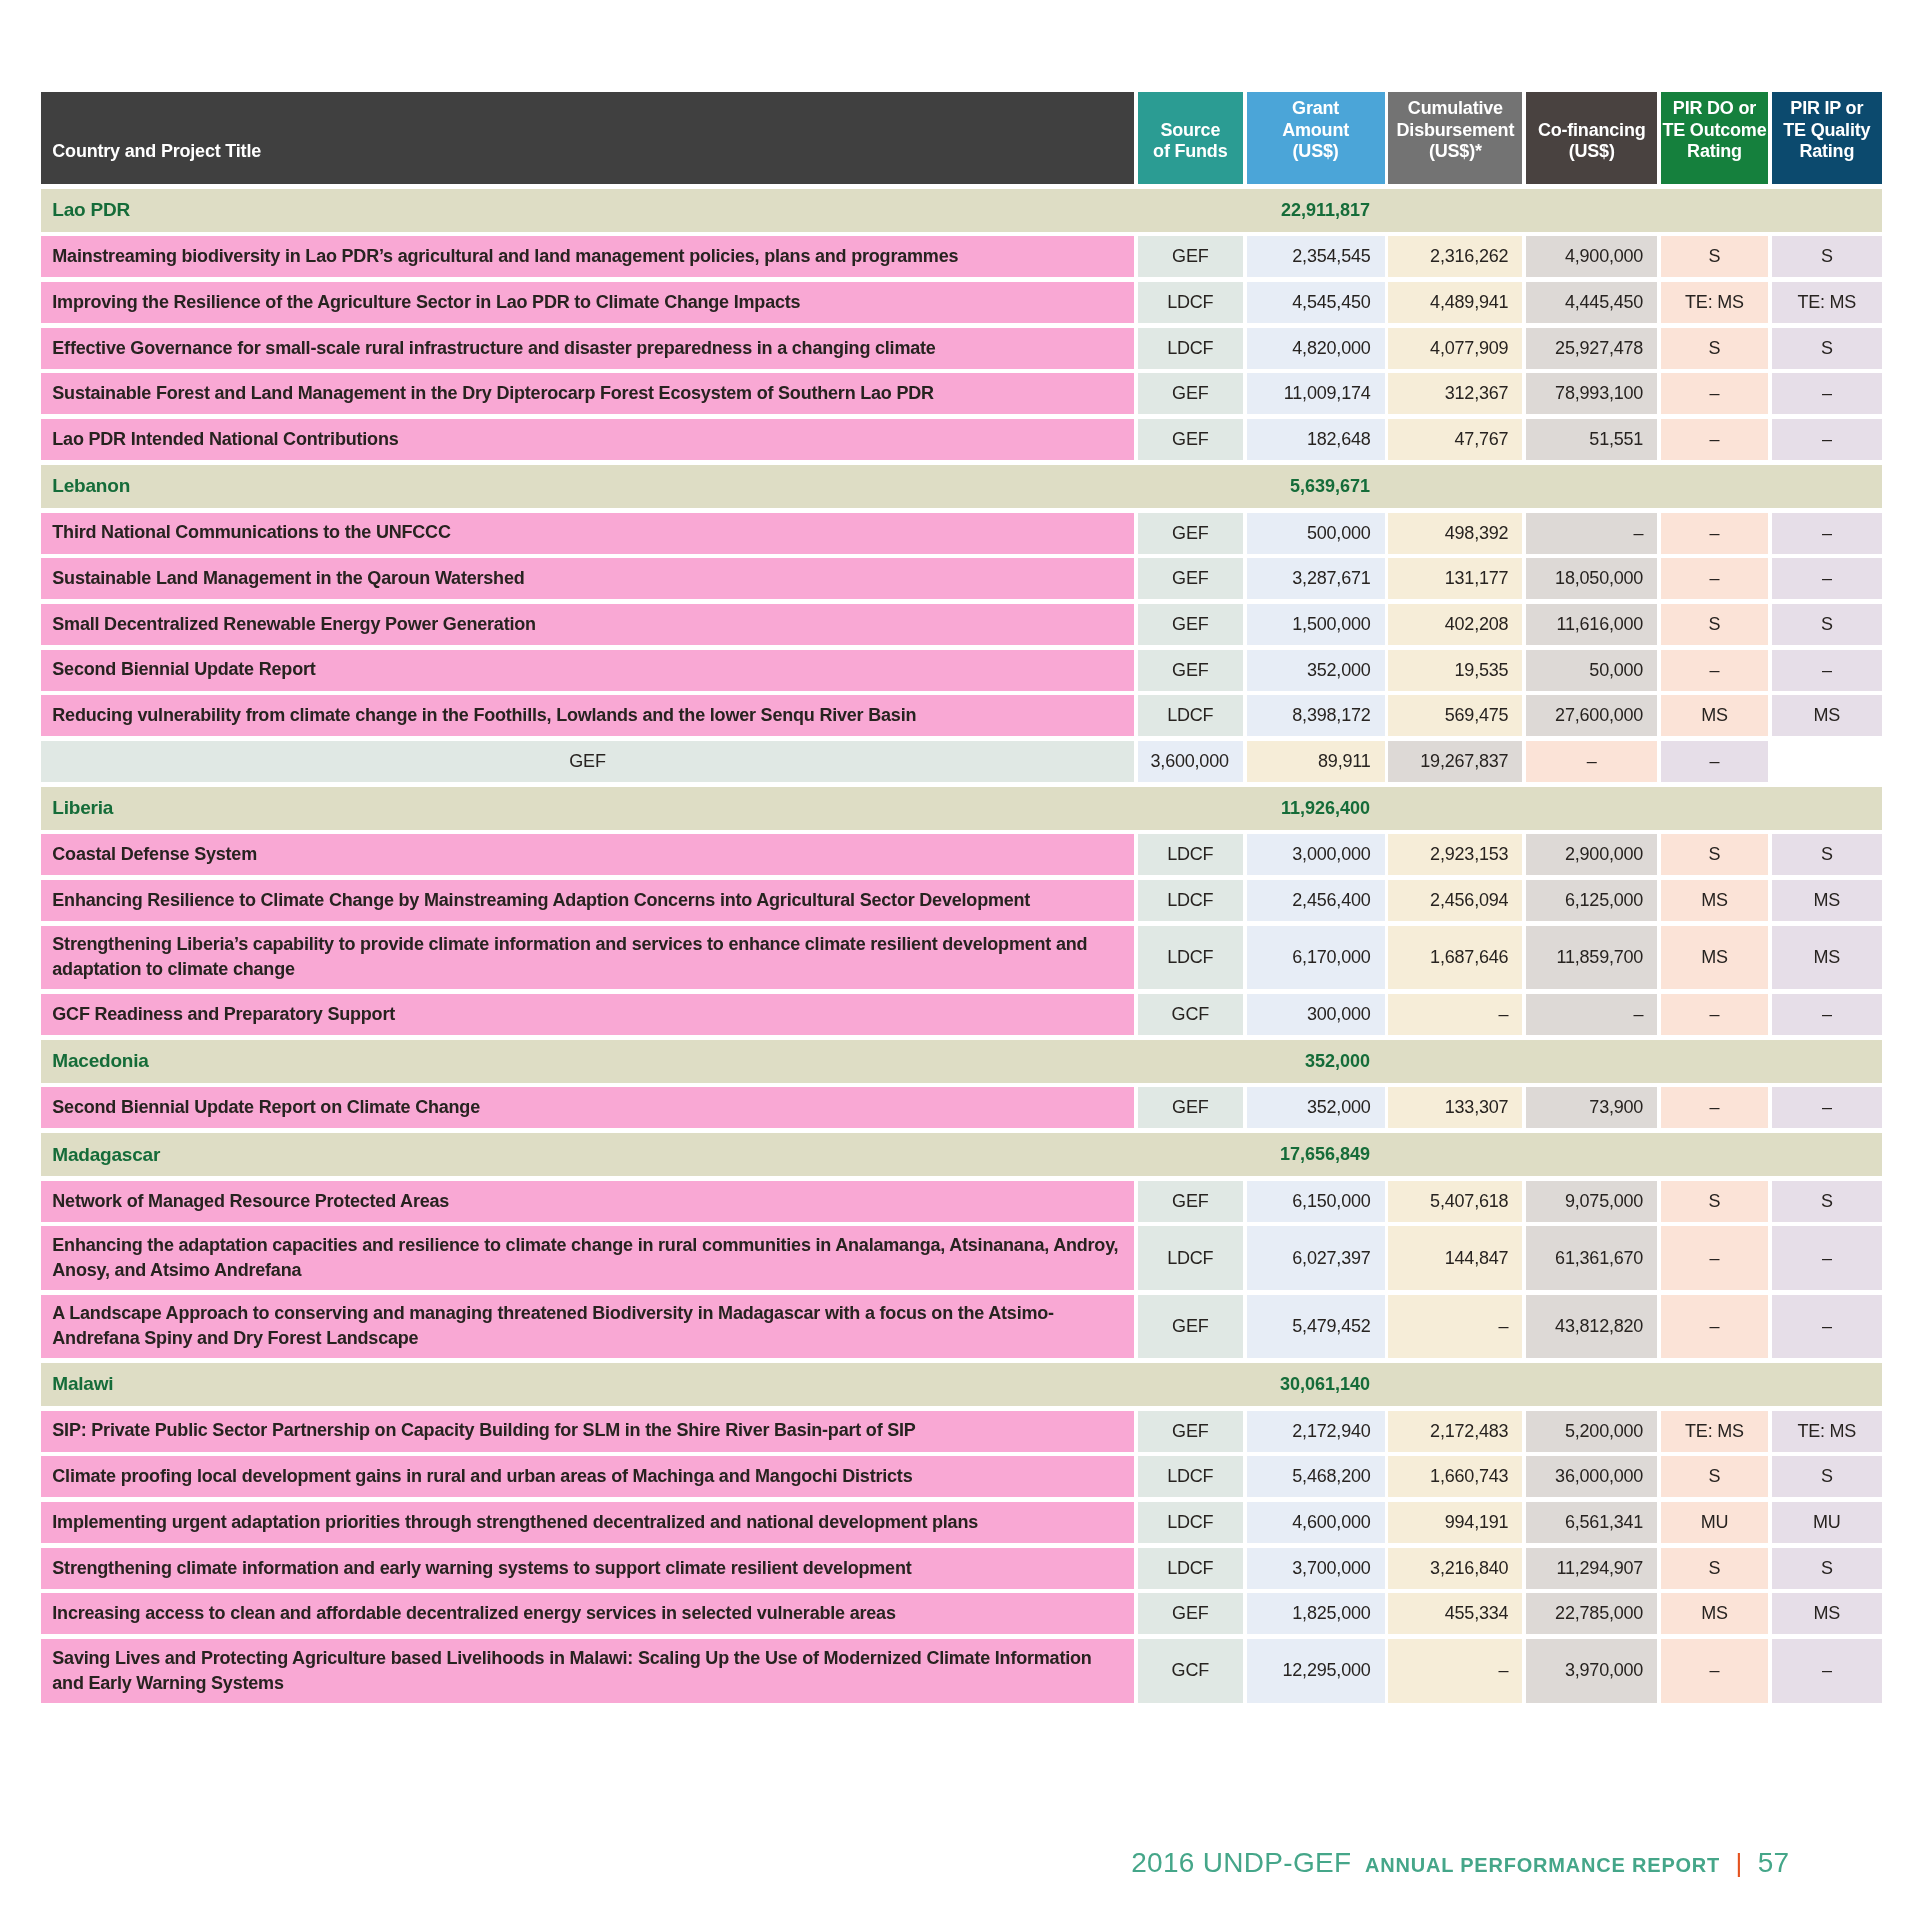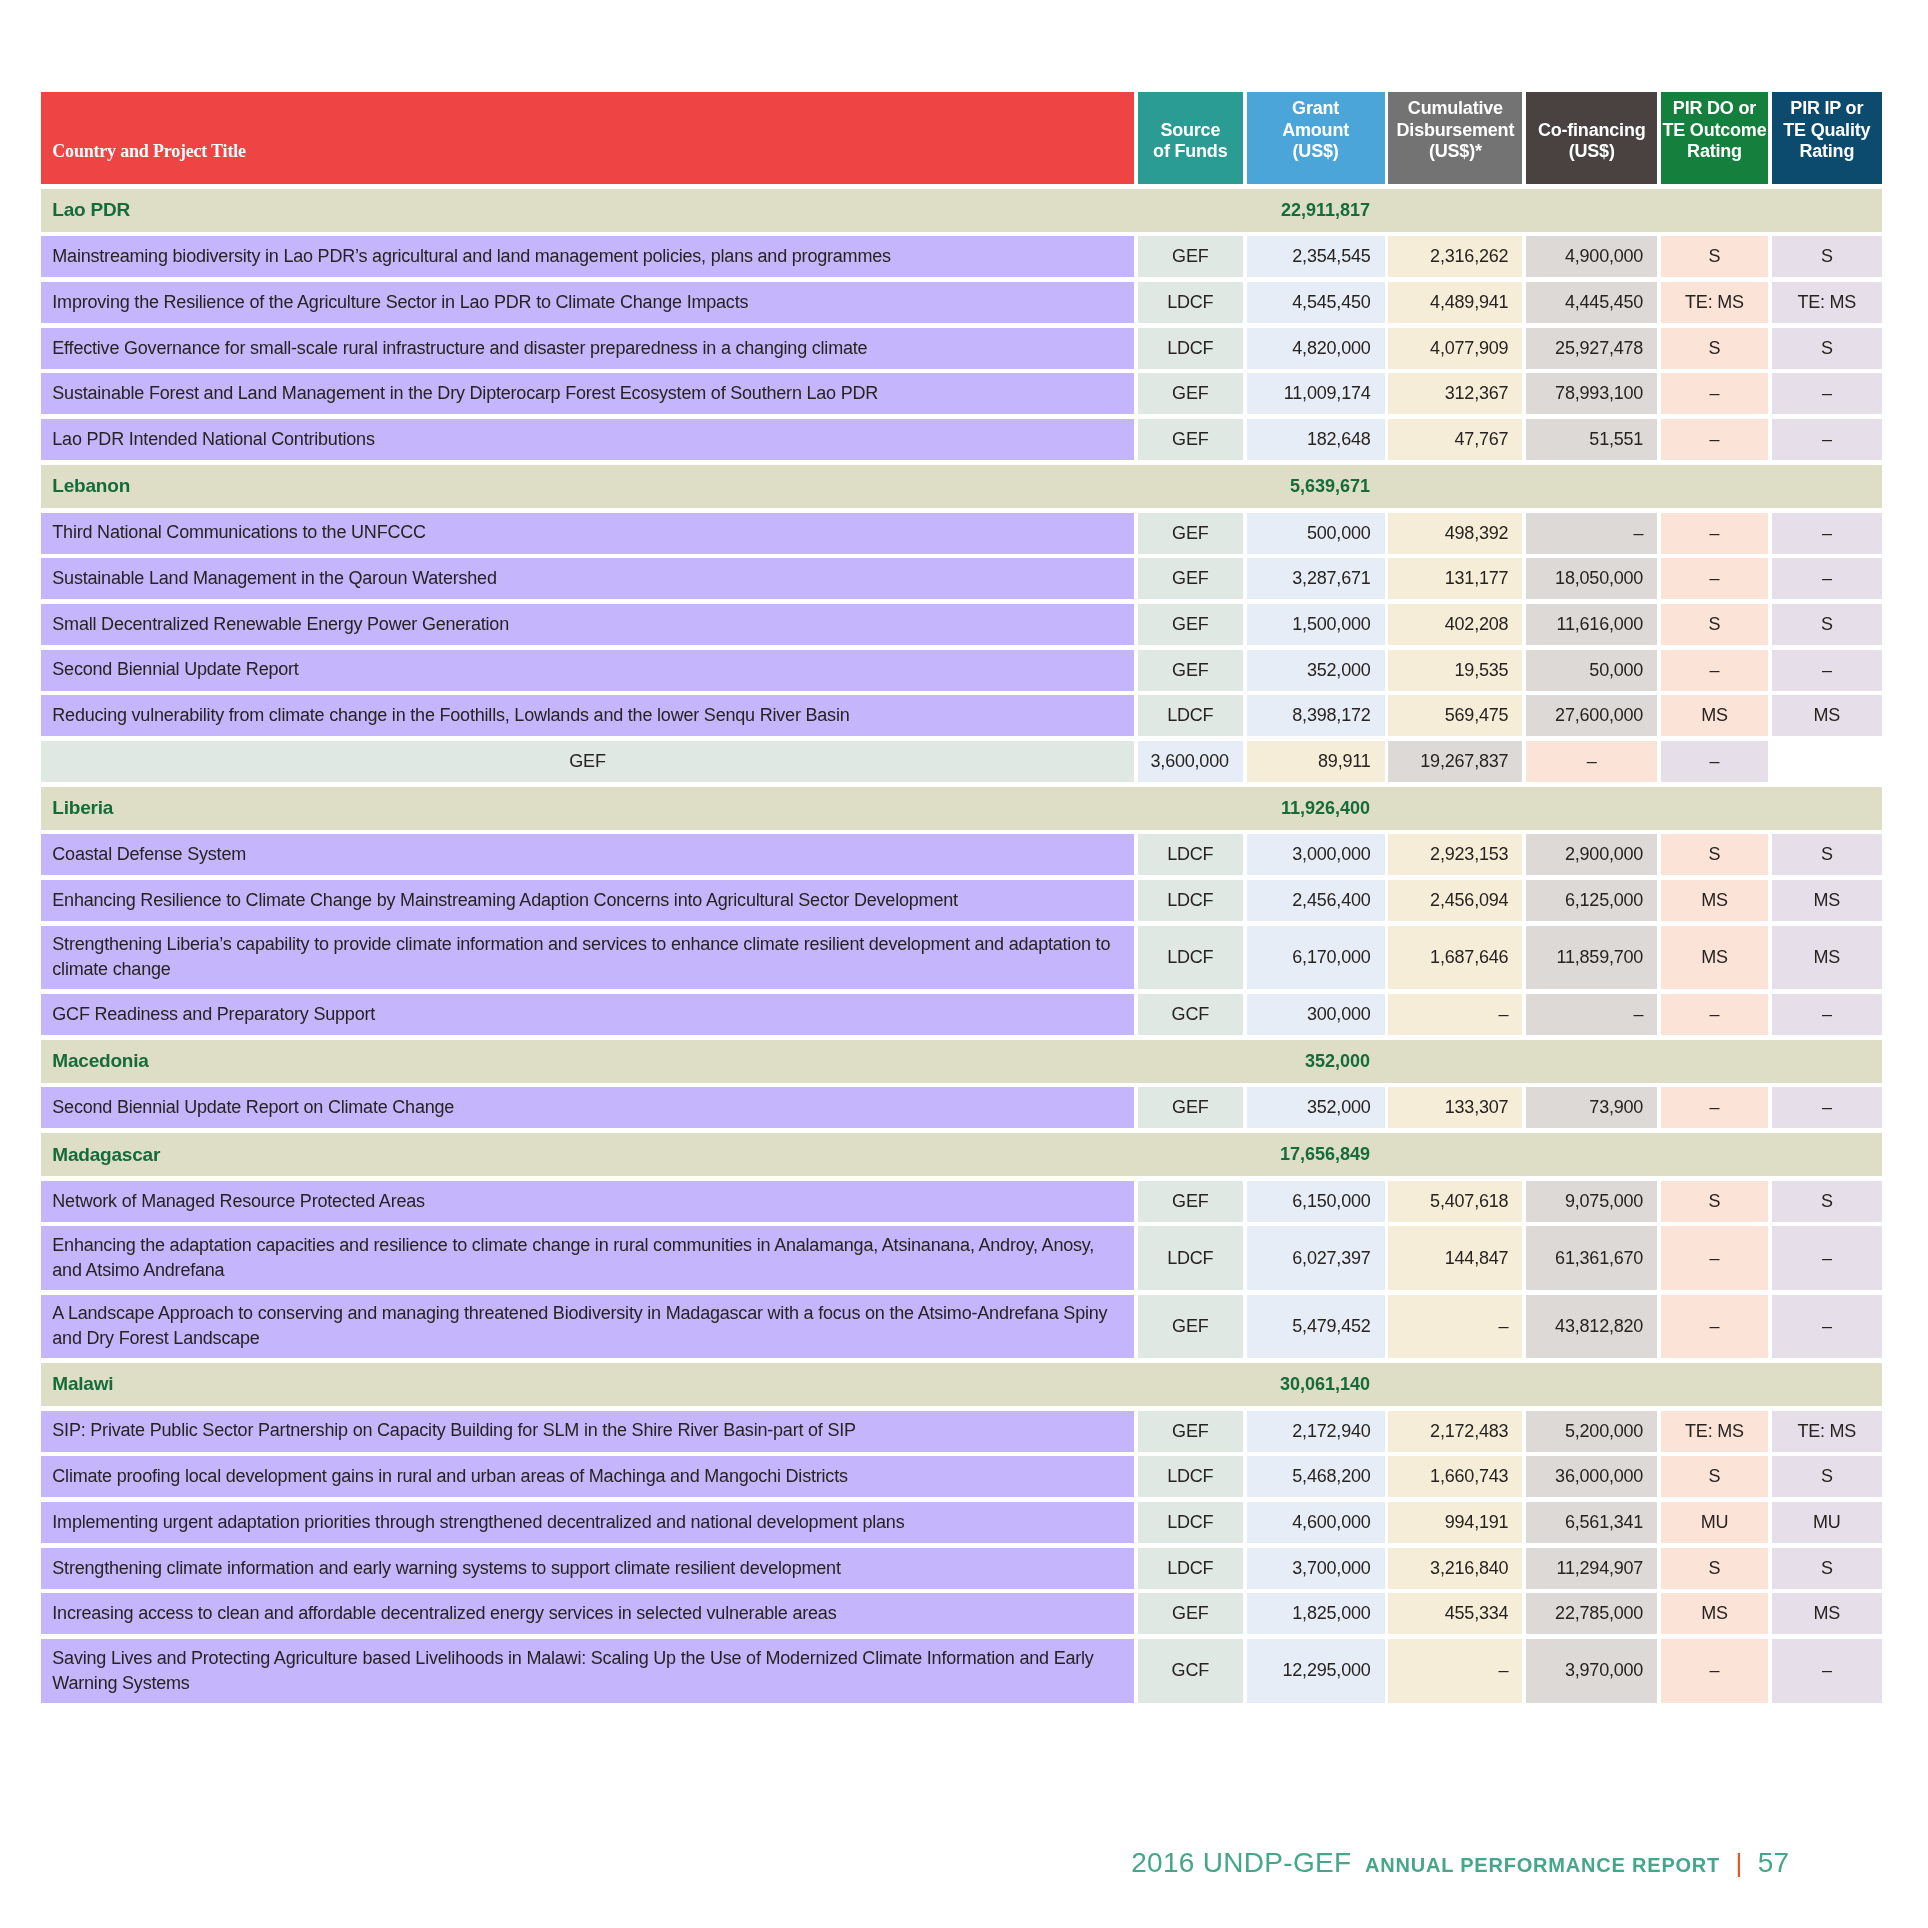--- a/index.html
+++ b/index.html
@@ -31,21 +31,21 @@
     text-align: center;
     color: #ffffff;
     font-weight: bold;
     font-size: 18px;
     line-height: 1.18;
     padding-bottom: 22px;
     white-space: pre-line;
     letter-spacing: -0.2px;
   }
   .hcell.first { justify-content: flex-start; text-align: left; padding-left: 11.3px; }
-  .hc-country   { background: #ef4444; font-family: Liberation Serif, serif; }
+  .hc-country   { background: #404040; }
   .hc-source    { background: #2B9C93; }
   .hc-grant     { background: #4BA5D8; }
   .hc-cum       { background: #737373; }
   .hc-cofin     { background: #494240; }
   .hc-pirdo     { background: #15803d; }
   .hc-pirip     { background: #0c4a6e; }
   
   .country-row {
     position: relative;
     background: #DEDDC5;
@@ -77,23 +77,24 @@
   .cell {
     min-height: 41px;
     box-sizing: border-box;
     display: flex;
     align-items: center;
     font-size: 18px;
     color: #272320;
     letter-spacing: -0.2px;
   }
   .title-cell {
-    background: #c4b5fd;
+    background: #f9a8d4;
     padding: 6.6px 11.3px;
     line-height: 1.4;
+    font-weight: bold;
   }
   .num { justify-content: flex-end; padding-right: 14px; }
   .ctr { justify-content: center; }
   .tint-source { background: #E0E8E4; }
   .tint-grant  { background: #E7EDF6; }
   .tint-cum    { background: #F6EDD8; }
   .tint-cofin  { background: #DDD9D6; }
   .tint-pirdo  { background: #FBE3D7; }
   .tint-pirip  { background: #E6DEE8; }
   

